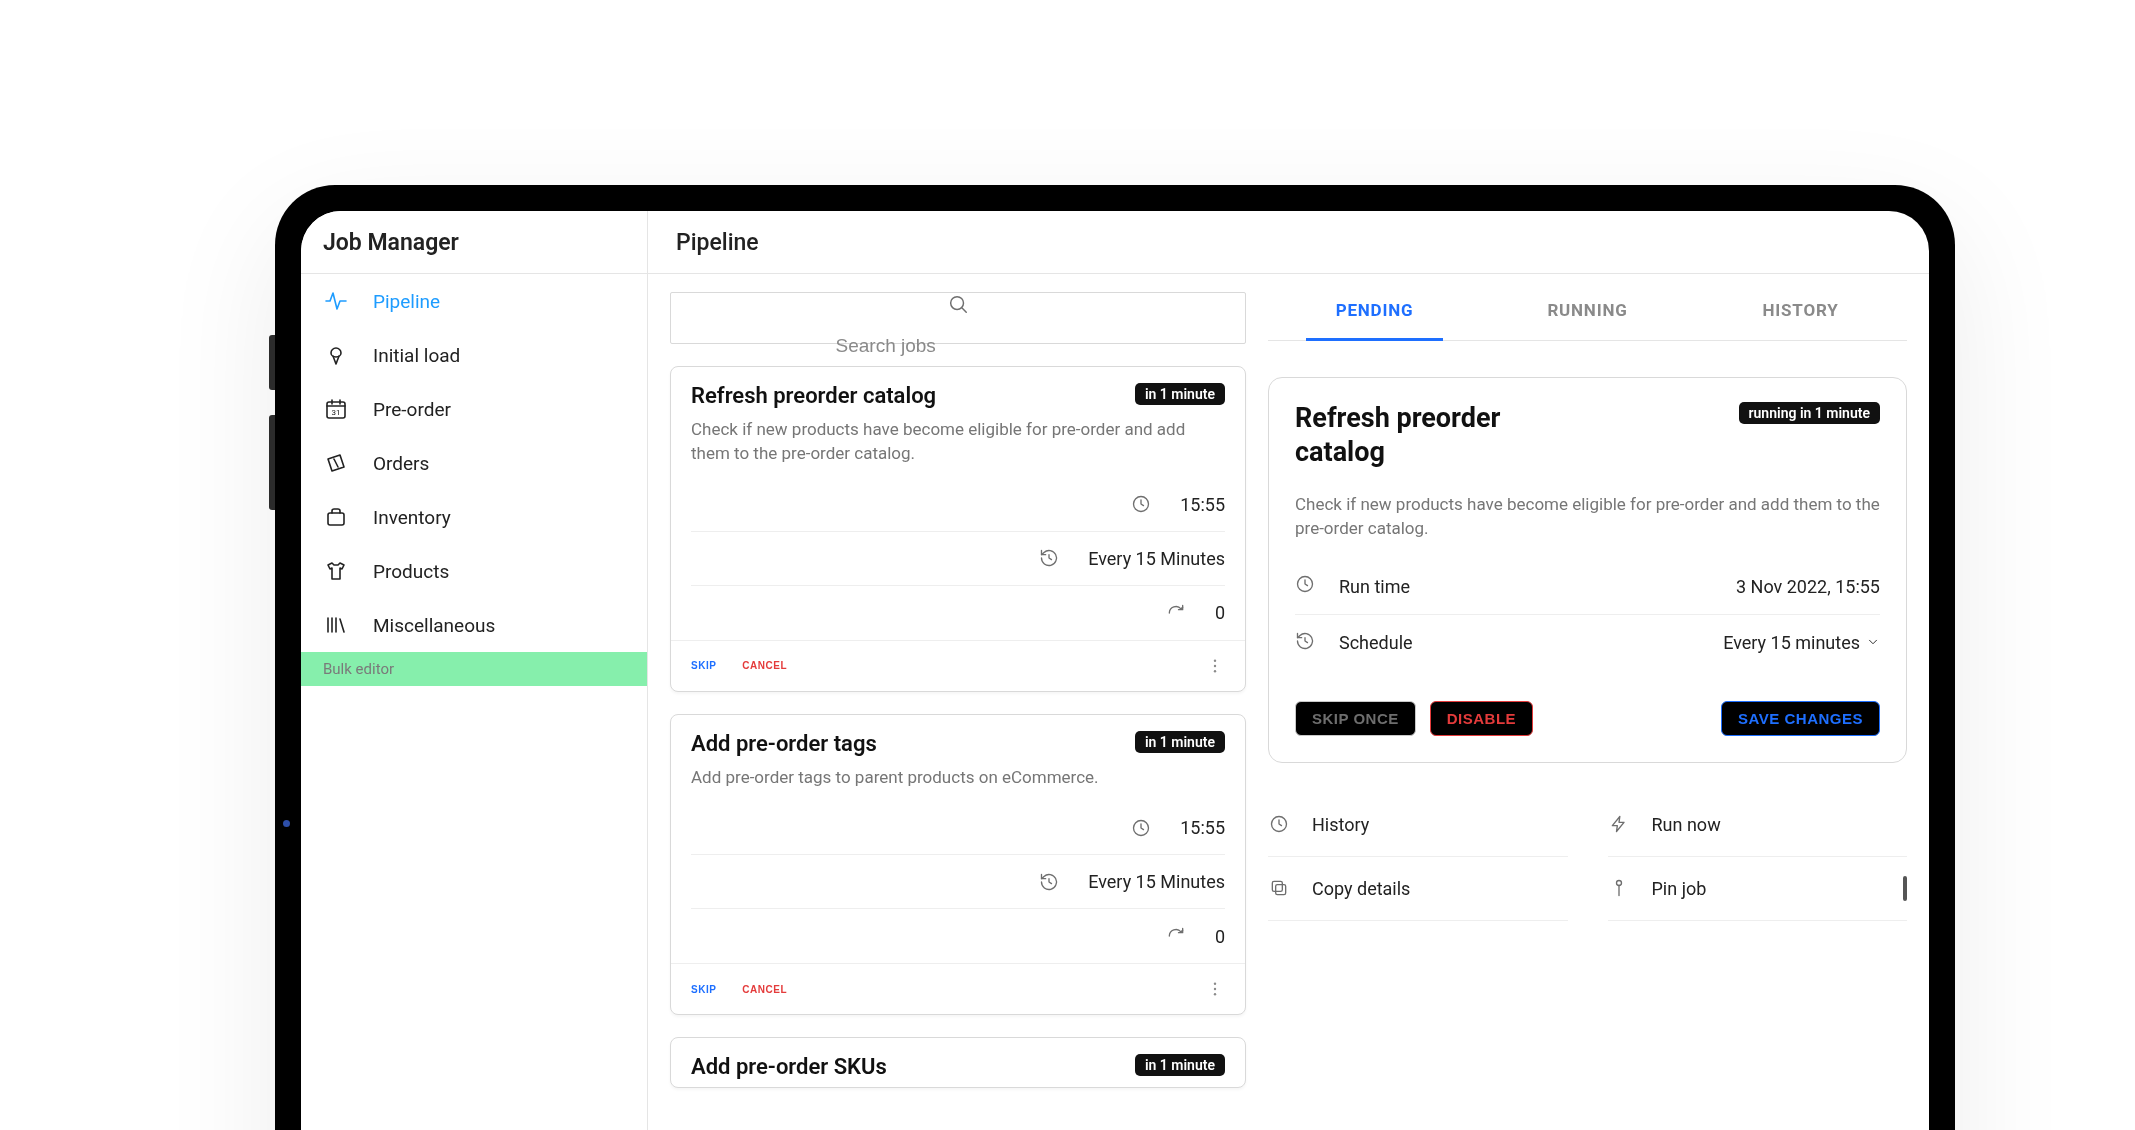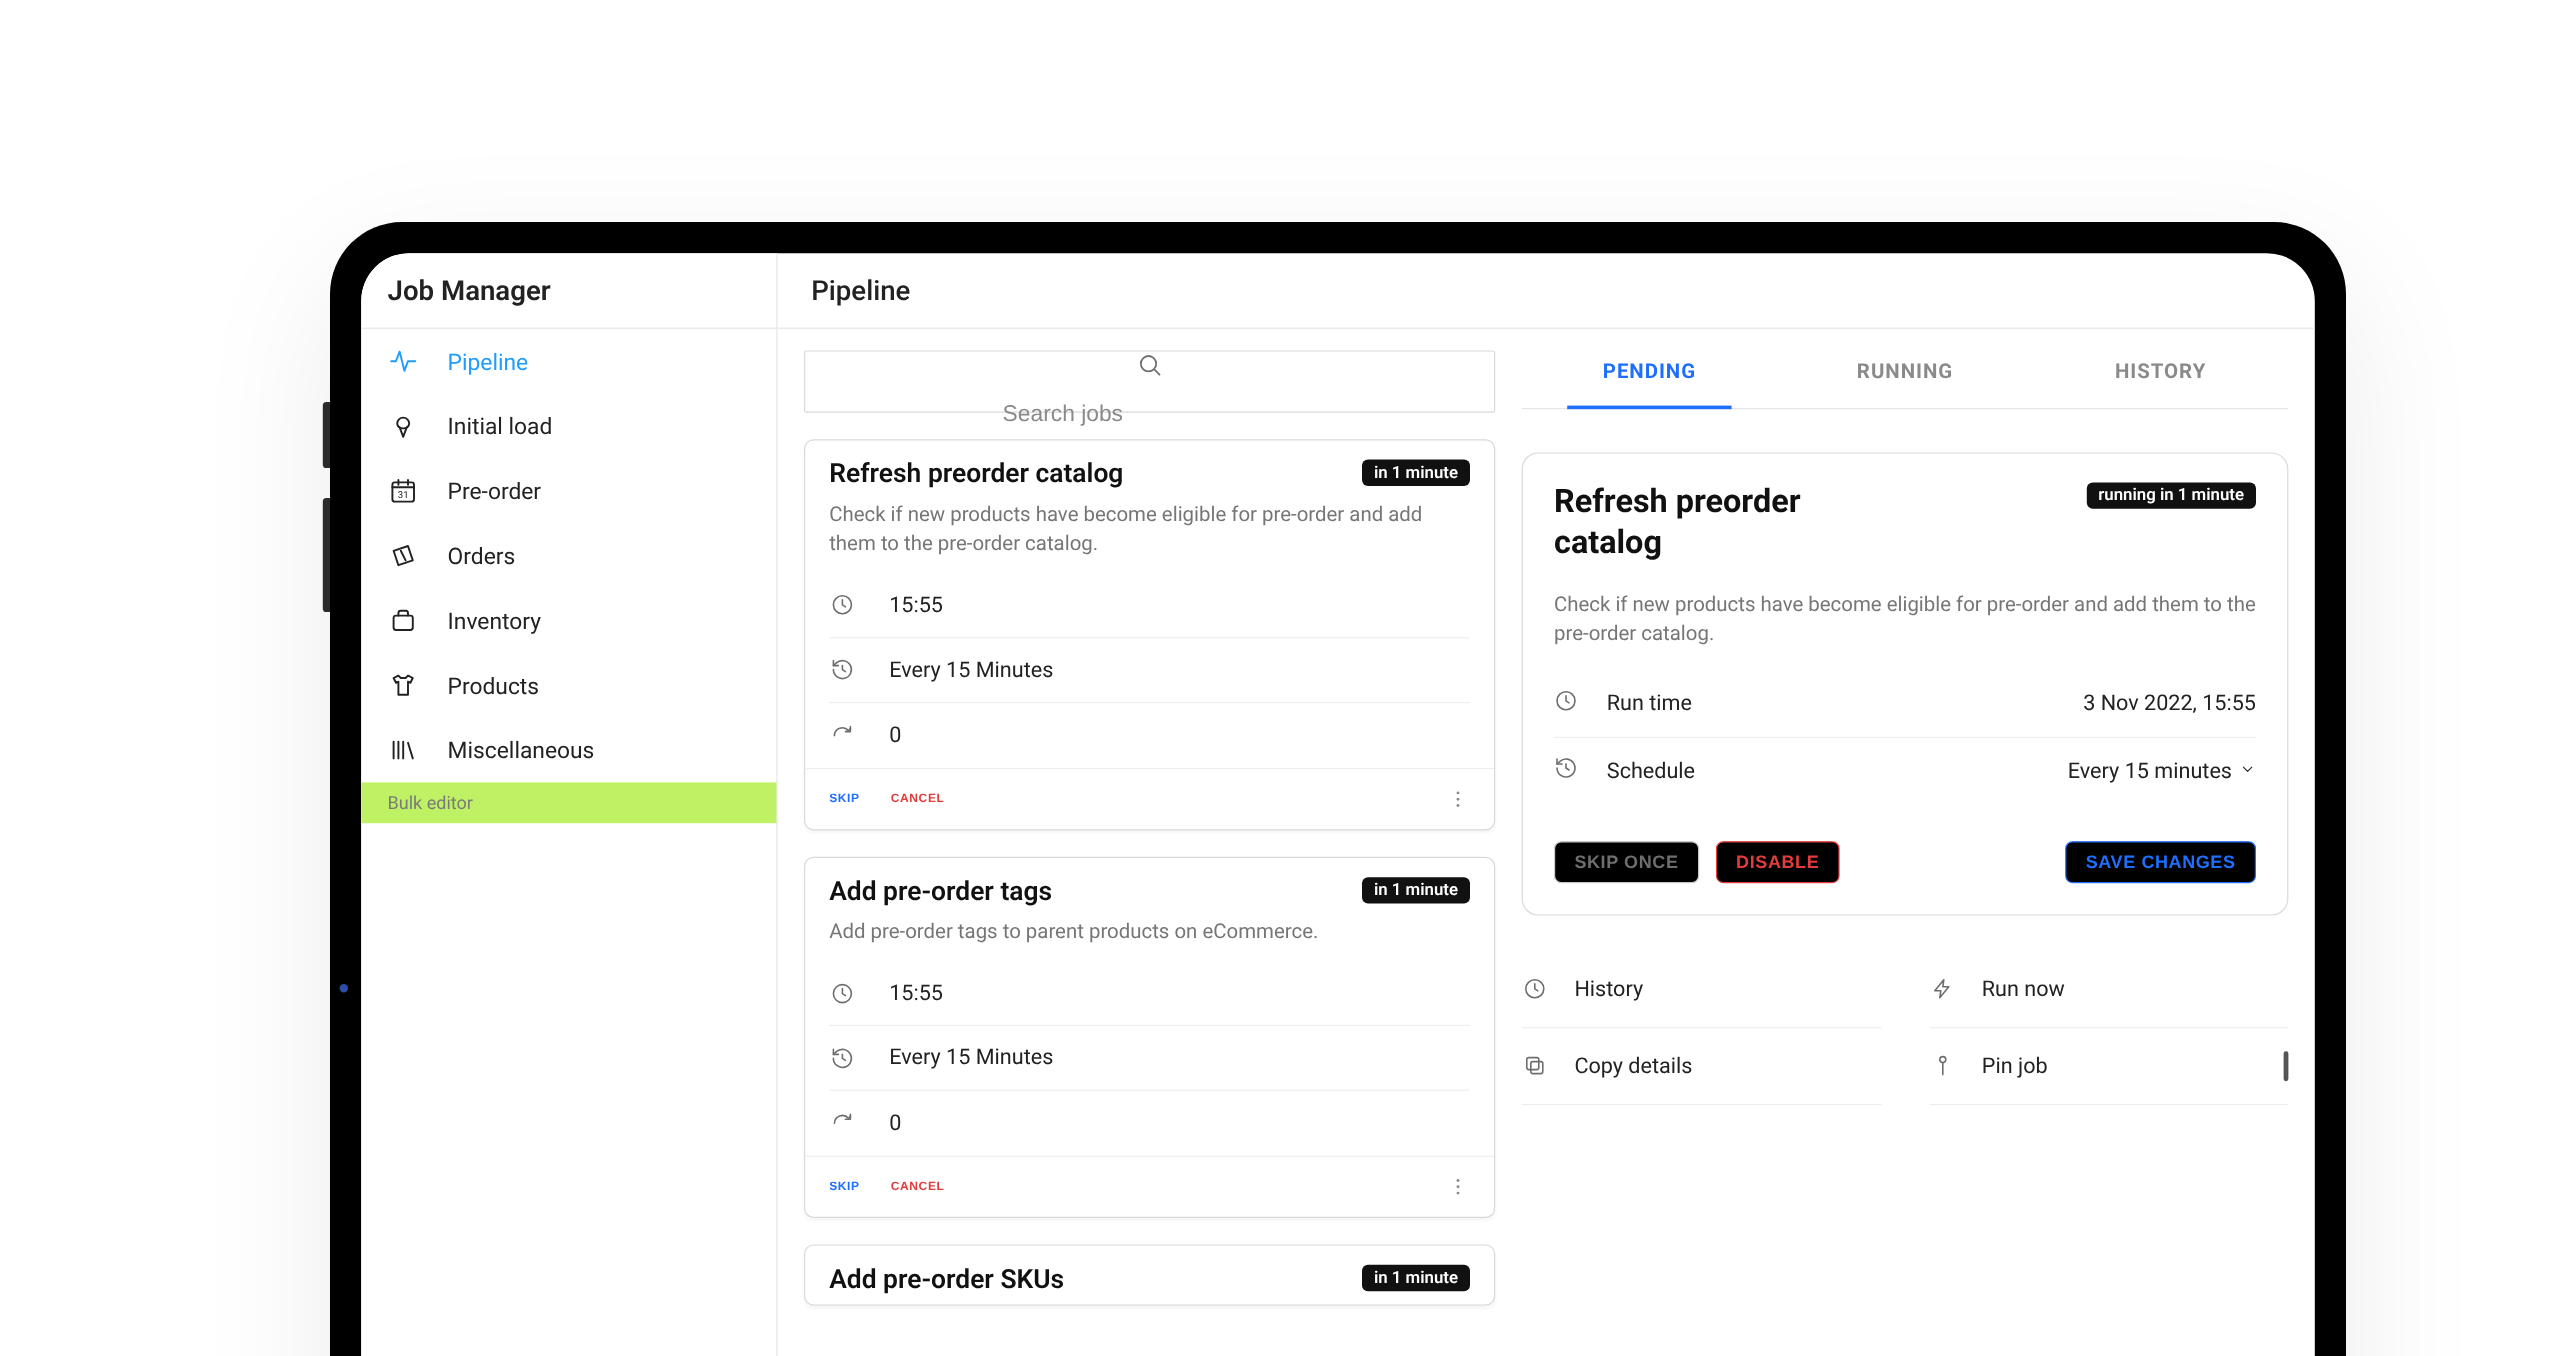--- a/index.html
+++ b/index.html
@@ -77,21 +77,21 @@
     gap: 24px;
     padding: 14px 22px;
     font-size: 19px;
     color: #222;
     cursor: pointer;
   }
   .nav-item.active { color: #1e9cff; }
   .nav-item .icon { width: 26px; height: 26px; display:flex; align-items:center; justify-content:center; }
   .nav-item.active .icon svg { stroke: #1e9cff; }
   .nav-section {
-    background: #bef264;
+    background: #86efac;
     padding: 8px 22px;
     font-size: 15px;
     color: #7a7a7a;
   }
   
   .main {
     flex: 1;
     display: flex;
     flex-direction: column;
     min-width: 0;
@@ -175,20 +175,21 @@
     padding: 4px 20px 0;
   }
   .jc-row {
     display: flex;
     align-items: center;
     gap: 28px;
     height: 54px;
     border-bottom: 1px solid #eee;
     font-size: 18px;
     color: #222;
+    justify-content: flex-end;
   }
   .jc-row .mini-icon { width: 22px; height: 22px; display:flex; align-items:center; justify-content:center; flex-shrink:0; }
   .jc-row:last-child { border-bottom: none; }
   .jc-footer {
     border-top: 1px solid #eee;
     display: flex;
     align-items: center;
     padding: 12px 20px;
     gap: 26px;
   }

